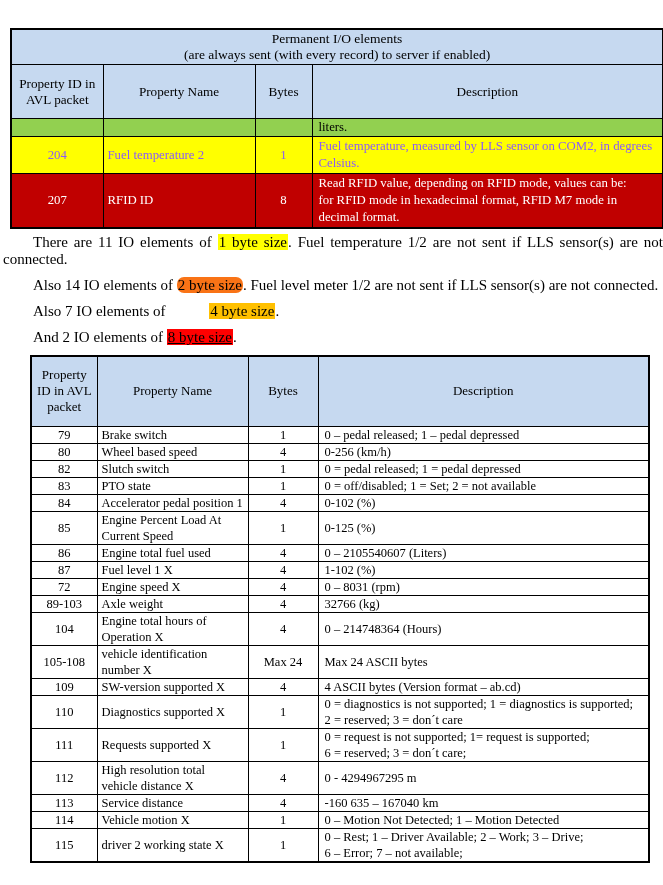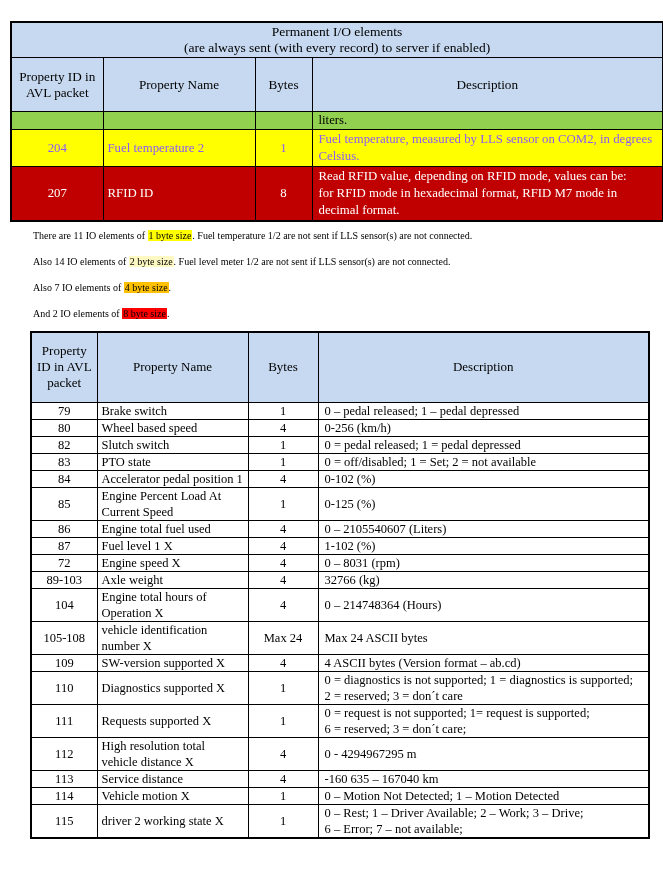--- a/index.html
+++ b/index.html
@@ -8,21 +8,21 @@
     background: #ffffff;
     width: 663px;
     font-family: "Liberation Serif", "DejaVu Serif", serif;
     color: #000000;
   }
   .page {
     width: 663px;
     height: 885px;
     overflow: hidden;
     box-sizing: border-box;
-    padding-top: 21px;
+    padding-top: 28px;
   }
   table {
     border-collapse: collapse;
     table-layout: fixed;
     border: 2px solid #000;
   }
   th, td {
     border: 1px solid #000;
     vertical-align: middle;
     box-sizing: border-box;
@@ -60,21 +60,21 @@
   .t1 td.c-id, .t1 td.c-bytes { text-align: center; }
   .t1 td.c-desc { white-space: pre-wrap; padding-left: 6px; }
   .t1 tr.partial td { height: 18px; line-height: 15px; padding-top: 0; padding-bottom: 0; }
   
   .notes {
     margin: 5px 0 6px 3px;
     width: 660px;
   }
   .note {
     margin: 0 0 9px 0;
-    font-size: 10px;
+    font-size: 15px;
     line-height: 17px;
     text-align: justify;
     text-indent: 30px;
   }
   .note .hl { padding: 0 1px; }
   
   .t2 {
     margin-left: 30px;
     width: 618px;
   }
@@ -142,23 +142,23 @@
     <td class="c-name">RFID ID</td>
     <td class="c-bytes">8</td>
     <td class="c-desc">Read RFID value, depending on RFID mode, values can be:
 for RFID mode in hexadecimal format, RFID M7 mode in decimal format.</td>
   </tr>
       </tbody>
   </table>
 
   <div class="notes" id="notes">
       <p class="note"><span>There are 11 IO elements of </span><span class="hl" style="background-color: rgb(255, 255, 0);">1 byte size</span><span>. Fuel temperature 1/2 are not sent if LLS sensor(s) are not connected.</span></p>
-      <p class="note"><span>Also 14 IO elements of </span><span class="hl" style="background-color: #fef9c3;">2 byte size</span><span>. Fuel level meter 1/2 are not sent if LLS sensor(s) are not connected.</span></p>
-      <p class="note"><span>Also 7 IO elements of </span><span class="hl" style="background-color: rgb(255, 192, 0);">4 byte size</span><span>.</span></p>
-      <p class="note"><span>And 2 IO elements of </span><span class="hl" style="background-color: rgb(255, 0, 0);">8 byte size</span><span>.</span></p>
+      <p class="note"><span>Also 14 IO elements of </span><span class="hl" style="background-color: #f97316; border-radius: 7px;">2 byte size</span><span>. Fuel level meter 1/2 are not sent if LLS sensor(s) are not connected.</span></p>
+      <p class="note"><span>Also 7 IO elements of </span><span class="hl" style="background-color: rgb(255, 192, 0); margin-left: 40px;">4 byte size</span><span>.</span></p>
+      <p class="note"><span>And 2 IO elements of </span><span class="hl" style="background-color: rgb(255, 0, 0); text-decoration: underline;">8 byte size</span><span>.</span></p>
     </div>
 
   <table class="t2">
     <colgroup>
         <col class="c1">
         <col class="c2">
         <col class="c3">
         <col class="c4">
       </colgroup>
     <thead>

